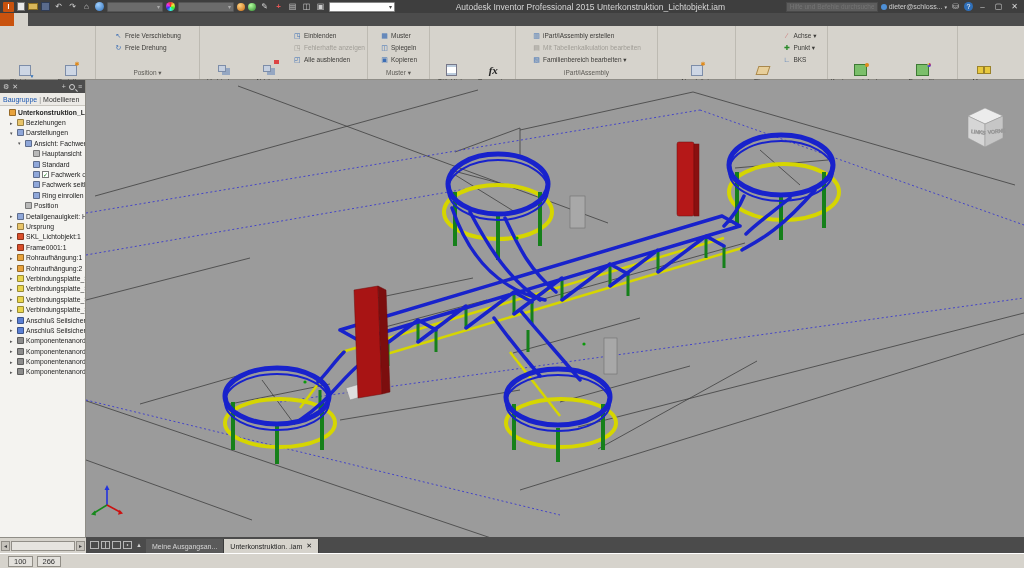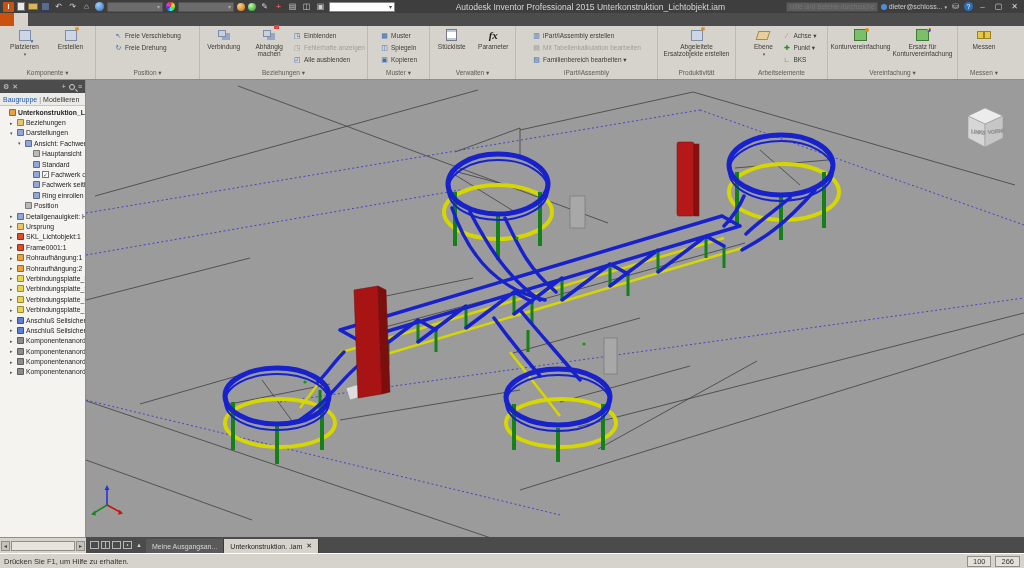--- a/index.html
+++ b/index.html
@@ -39,21 +39,21 @@
   .rtab { height:13px; padding:0 7px; font-size:8px; color:#e3e3e3; display:flex; align-items:center; white-space:nowrap; }
   .rtab.file { background:#c9520e; color:#fff; }
   .rtab.active { background:#d6d3cc; color:#222; }
 
   
   #ribbon { position:absolute; left:0; top:26px; width:1024px; height:54px; background:#d6d3cc;
     border-bottom:1px solid #8f8d87; display:flex; }
   .panel { height:100%; border-right:1px solid #bdbab2; display:flex; flex-direction:column; flex:0 0 auto; }
   .pbody { flex:1; display:flex; align-items:flex-start; justify-content:center; gap:2px; padding:2px 2px 0 2px; }
   .ptitle { height:10px; font-size:6.5px; color:#5c5a55; text-align:center; white-space:nowrap; overflow:hidden; }
-  .bigbtn { width:44px; display:flex; flex-direction:column; align-items:center; gap:1px; cursor:default; }
+  .bigbtn { width:44px; display:flex; flex-direction:column; align-items:center; gap:1px; cursor:default;margin-top:35px; }
   .bigbtn .lbl { font-size:6.5px; color:#3c3b38; text-align:center; line-height:1.15; white-space:normal; }
   .stack { display:flex; flex-direction:column; gap:1px; padding-top:2px; }
   .smallbtn { display:flex; align-items:center; gap:2px; font-size:6.5px; color:#3c3b38; height:11px; white-space:nowrap; }
   .smallbtn.dis, .bigbtn.dis .lbl { color:#a09d96; }
   .ric { width:16px; height:14px; display:flex; align-items:center; justify-content:center; font-size:10px; position:relative; flex:0 0 auto; }
   .ric.sm { width:9px; height:9px; font-size:7px; }
   .ic-cube { background:#cdd6e4; border:1px solid #7d8da8; width:12px; height:11px; }
   .ic-cube.star::after { content:"✱"; position:absolute; right:-1px; top:-3px; color:#e08a1a; font-size:6px; }
   .ic-cube.blue::after { content:"▼"; position:absolute; right:-2px; bottom:-2px; color:#2f6fb8; font-size:5px; }
   .ic-2cube { width:8px; height:7px; background:#c6d0e0; border:1px solid #7d8da8; box-shadow:4px 3px 0 #95a7c2; margin:0 4px 3px 0; }
@@ -693,18 +693,17 @@
 
         </div>
         <div class="dtab active">
           <span>Unterkonstruktion. .iam</span>
           <span class="x">✕</span>
         </div>
     </div>
   </div>
 
   <div id="statusbar">
-    <span id="status-help">Drücken Sie F1, um Hilfe zu erhalten.</span>
     <span class="counter">100</span>
     <span class="counter">266</span>
   </div>
 
 </div>
 
 </body></html>

